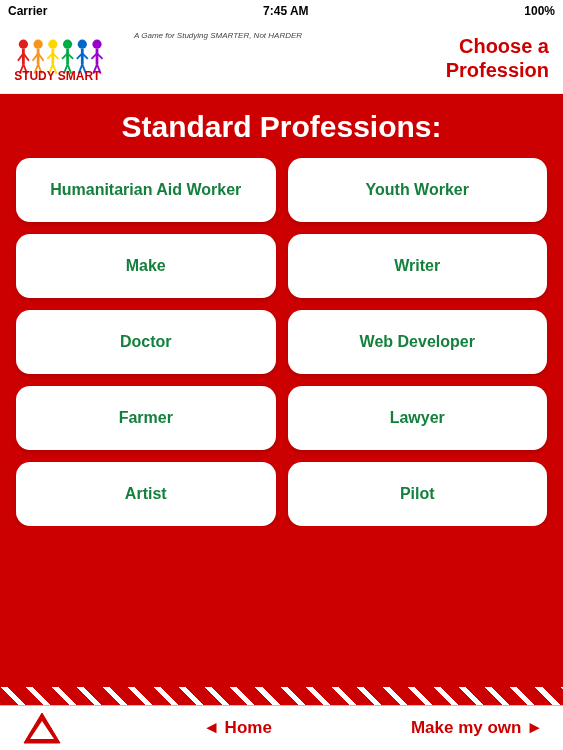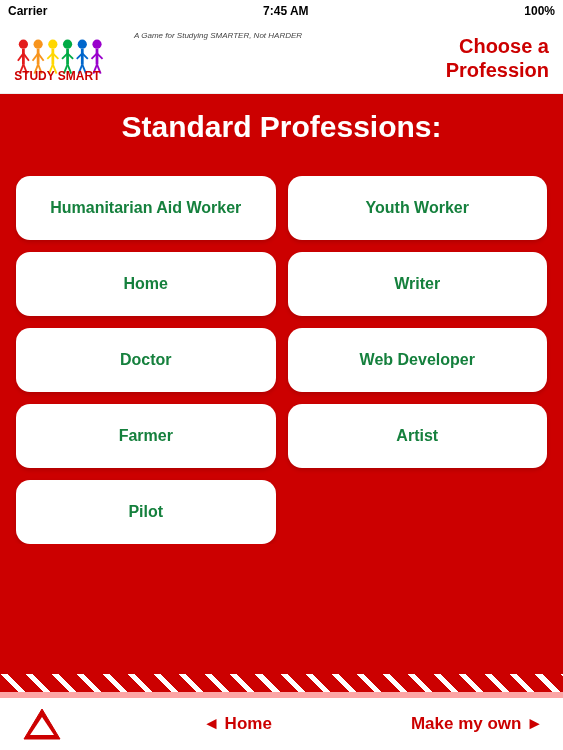--- a/index.html
+++ b/index.html
@@ -105,22 +105,22 @@
       );
     }
 
     
     .footer {
       display: flex;
       align-items: center;
       justify-content: space-between;
       padding: 8px 20px;
       background: #fff;
-      height: 58px;
-      border-top: 6px solid #fca5a5;
+      height: 45px;
+      border-top: 1px solid #fca5a5;
     }
     .footer-home {
       color: #cc0000;
       font-size: 17px;
       font-weight: 700;
       cursor: pointer;
     }
     .footer-make-own {
       color: #cc0000;
       font-size: 17px;
@@ -140,21 +140,20 @@
       height: 750px;
       display: flex;
       flex-direction: column;
     }
     .content-wrapper {
       background: #cc0000;
       flex: 1;
       display: flex;
       flex-direction: column;
       overflow: hidden;
-      gap: 18px;
     }
   </style>
 </head>
 <body>
 
 <div class="page">
 
   <div class="status-bar">
     <span>Carrier</span>
     <span>7:45 AM</span>
@@ -219,28 +218,29 @@
 
   <div class="content-wrapper">
 
     <div class="section-title">Standard Professions:</div>
 
     <div class="professions-grid">
 
       <button class="profession-btn">Humanitarian Aid Worker</button>
       <button class="profession-btn">Youth Worker</button>
 
-      <button class="profession-btn">Home</button>
+      <button class="profession-btn">Make</button>
       <button class="profession-btn">Writer</button>
 
       <button class="profession-btn">Doctor</button>
 
       <button class="profession-btn">Web Developer</button>
       <button class="profession-btn">Farmer</button>
 
+      <button class="profession-btn">Lawyer</button>
       <button class="profession-btn">Artist</button>
 
       <button class="profession-btn">Pilot</button>
 
     </div>
 
     <div style="flex:1;"></div>
 
     <div class="zigzag-bottom"></div>
   </div>

